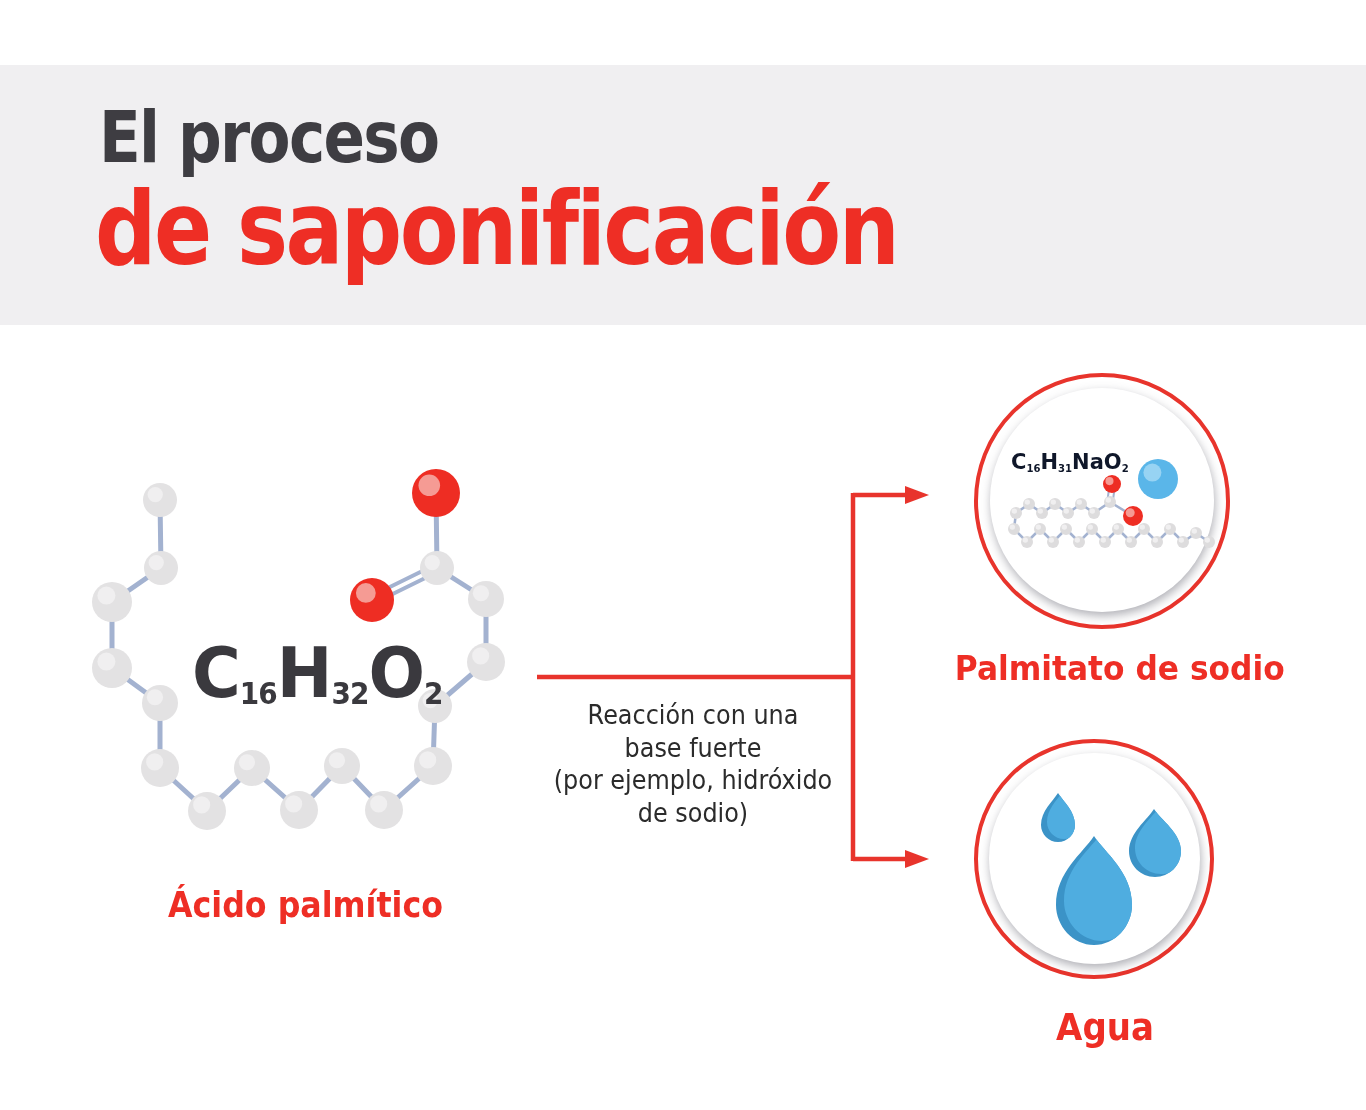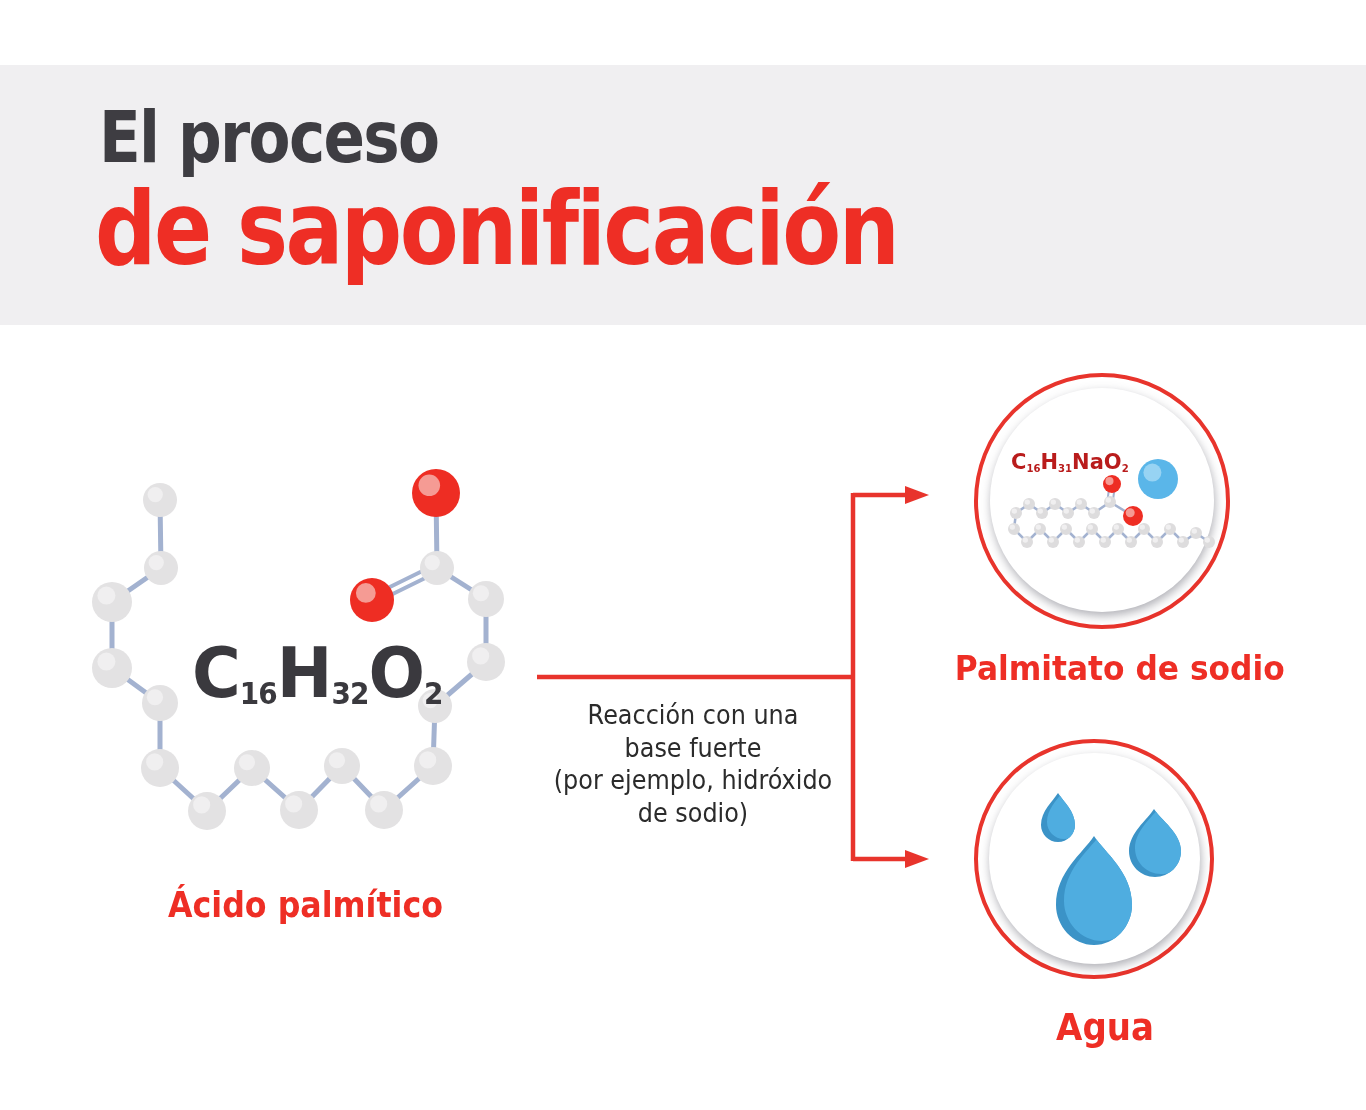--- a/index.html
+++ b/index.html
@@ -9,21 +9,21 @@
   
   .band{position:absolute;left:0;top:65px;width:1366px;height:260px;background:#f0eff1;}
   .title1{position:absolute;left:99px;top:100px;font-size:72px;font-weight:bold;color:#3e3d42;
           letter-spacing:-2px;line-height:1.05;transform:scaleX(.85);transform-origin:left top;white-space:nowrap;}
   .title2{position:absolute;left:95px;top:176px;font-size:101px;font-weight:bold;color:#ee2e25;
           letter-spacing:-3px;line-height:1.05;transform:scaleX(.85);transform-origin:left top;white-space:nowrap;}
   
   .formula-big{position:absolute;left:192px;top:632px;font-size:70px;font-weight:bold;color:#3a393e;
                letter-spacing:-1px;transform:scaleX(.95);transform-origin:left top;white-space:nowrap;}
   .formula-big .fsub{font-size:.42em;vertical-align:-.24em;letter-spacing:-1px;}
-  .formula-mini{position:absolute;left:1011px;top:450px;font-size:21px;font-weight:bold;color:#b91c1c;
+  .formula-mini{position:absolute;left:1011px;top:450px;font-size:21px;font-weight:bold;color:#0f172a;
                 white-space:nowrap;}
   .formula-mini .fsub{font-size:.48em;vertical-align:-.28em;}
   
   .red-label{position:absolute;font-weight:bold;color:#ee2e25;white-space:nowrap;}
   .lbl-acido{left:168px;top:884px;font-size:36px;transform:scaleX(.88);transform-origin:left top;}
   .lbl-palmitato{left:942px;top:648px;width:320px;text-align:center;font-size:34px;
                  transform:scaleX(.92);transform-origin:center top;}
   .lbl-agua{left:1005px;top:1006px;width:200px;text-align:center;font-size:37px;
             transform:scaleX(.92);transform-origin:center top;}
   

